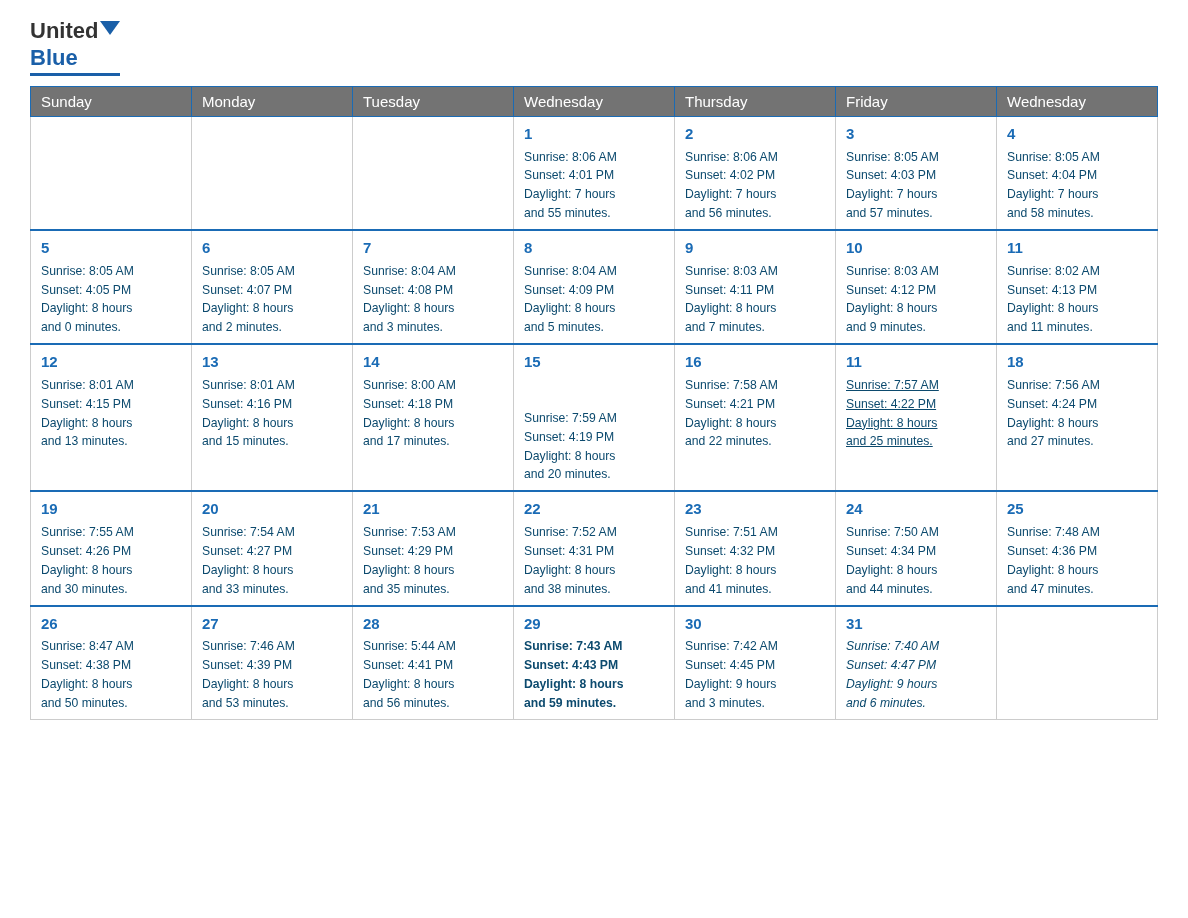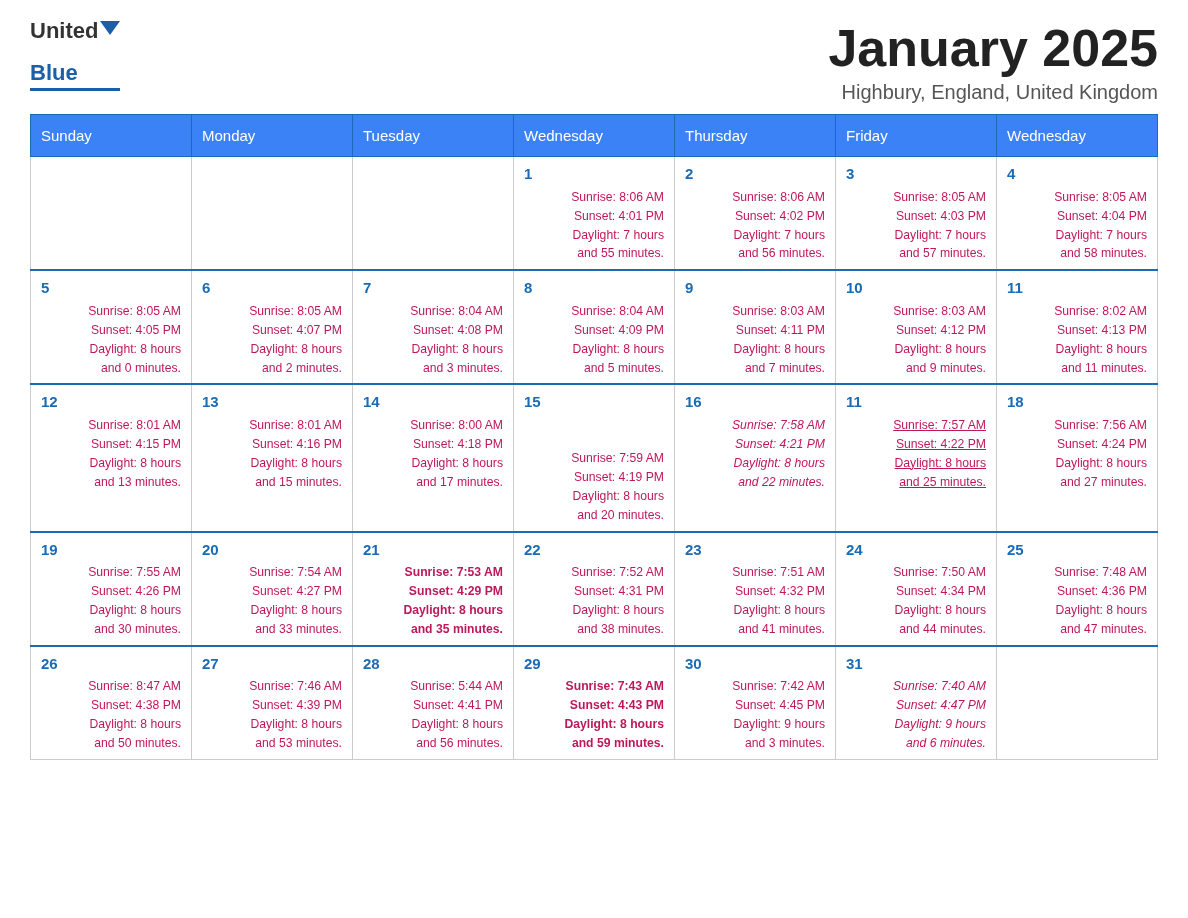--- a/index.html
+++ b/index.html
@@ -45,25 +45,25 @@
       font-size: 20px;
       color: #555;
       margin-top: 4px;
     }
     .calendar-table {
       width: 100%;
       border-collapse: collapse;
       margin-top: 10px;
     }
     .calendar-table th {
-      background-color: #3b82f6;
+      background-color: #737373;
       color: #fff;
       font-size: 15px;
       font-weight: normal;
-      padding: 12px 10px;
+      padding: 6px 10px;
       text-align: left;
       border: 1px solid #1a6bb5;
     }
     .calendar-table td {
       vertical-align: top;
       padding: 6px 10px;
       border: 1px solid #ccc;
       font-size: 12.5px;
       color: #333;
       width: 14.28%;
@@ -72,24 +72,23 @@
       line-height: 1.5;
     }
     .day-num {
       font-size: 15px;
       font-weight: bold;
       color: #1a6bb5;
       display: block;
       margin-bottom: 2px;
     }
     .day-info {
-      color: #be185d;
+      color: #0c4a6e;
       font-size: 12.2px;
       line-height: 1.55;
-      text-align: right;
     }
     .empty-cell {
       background: #fff;
     }
     .row-divider td {
       border-top: 2px solid #1a6bb5;
     }
   </style>
 </head>
 <body>
@@ -97,28 +96,24 @@
 <div class="header">
   <div class="logo">
     <div style="display:flex; align-items:center;">
       <span class="logo-text">United</span>
       <span style="display:inline-block; margin-left:2px; position:relative; top:0px;">
         <svg width="20" height="16" viewBox="0 0 20 16">
           <polygon points="10,14 0,0 20,0" fill="#1a5fa8"></polygon>
         </svg>
       </span>
     </div>
-    <div style="display:flex; align-items:center; margin-top:18px;">
+    <div style="display:flex; align-items:center; margin-top:3px;">
       <span style="color:#1a5fa8; font-size:22px; font-weight:bold;">Blue</span>
     </div>
     <div class="logo-line"></div>
-  </div>
-  <div class="title-section">
-    <div class="calendar-title">January 2025</div>
-    <div class="location">Highbury, England, United Kingdom</div>
   </div>
 </div>
 
 <table class="calendar-table">
   <thead>
     <tr>
       <th>Sunday</th>
       <th>Monday</th>
       <th>Tuesday</th>
       <th>Wednesday</th>
@@ -236,21 +231,21 @@
         </td>
         <td>
           <span class="day-num">15</span>
           <div class="day-info" style="white-space: pre-line; margin-top: 35px;">Sunrise: 7:59 AM
 Sunset: 4:19 PM
 Daylight: 8 hours
 and 20 minutes.</div>
         </td>
         <td>
           <span class="day-num">16</span>
-          <div class="day-info" style="white-space: pre-line; font-style: italic;">Sunrise: 7:58 AM
+          <div class="day-info" style="white-space: pre-line;">Sunrise: 7:58 AM
 Sunset: 4:21 PM
 Daylight: 8 hours
 and 22 minutes.</div>
         </td>
         <td>
           <span class="day-num">11</span>
           <div class="day-info" style="white-space: pre-line; text-decoration: underline;">Sunrise: 7:57 AM
 Sunset: 4:22 PM
 Daylight: 8 hours
 and 25 minutes.</div>
@@ -273,21 +268,21 @@
         </td>
         <td>
           <span class="day-num">20</span>
           <div class="day-info" style="white-space: pre-line;">Sunrise: 7:54 AM
 Sunset: 4:27 PM
 Daylight: 8 hours
 and 33 minutes.</div>
         </td>
         <td>
           <span class="day-num">21</span>
-          <div class="day-info" style="white-space: pre-line; font-weight: bold;">Sunrise: 7:53 AM
+          <div class="day-info" style="white-space: pre-line;">Sunrise: 7:53 AM
 Sunset: 4:29 PM
 Daylight: 8 hours
 and 35 minutes.</div>
         </td>
         <td>
           <span class="day-num">22</span>
           <div class="day-info" style="white-space: pre-line;">Sunrise: 7:52 AM
 Sunset: 4:31 PM
 Daylight: 8 hours
 and 38 minutes.</div>

